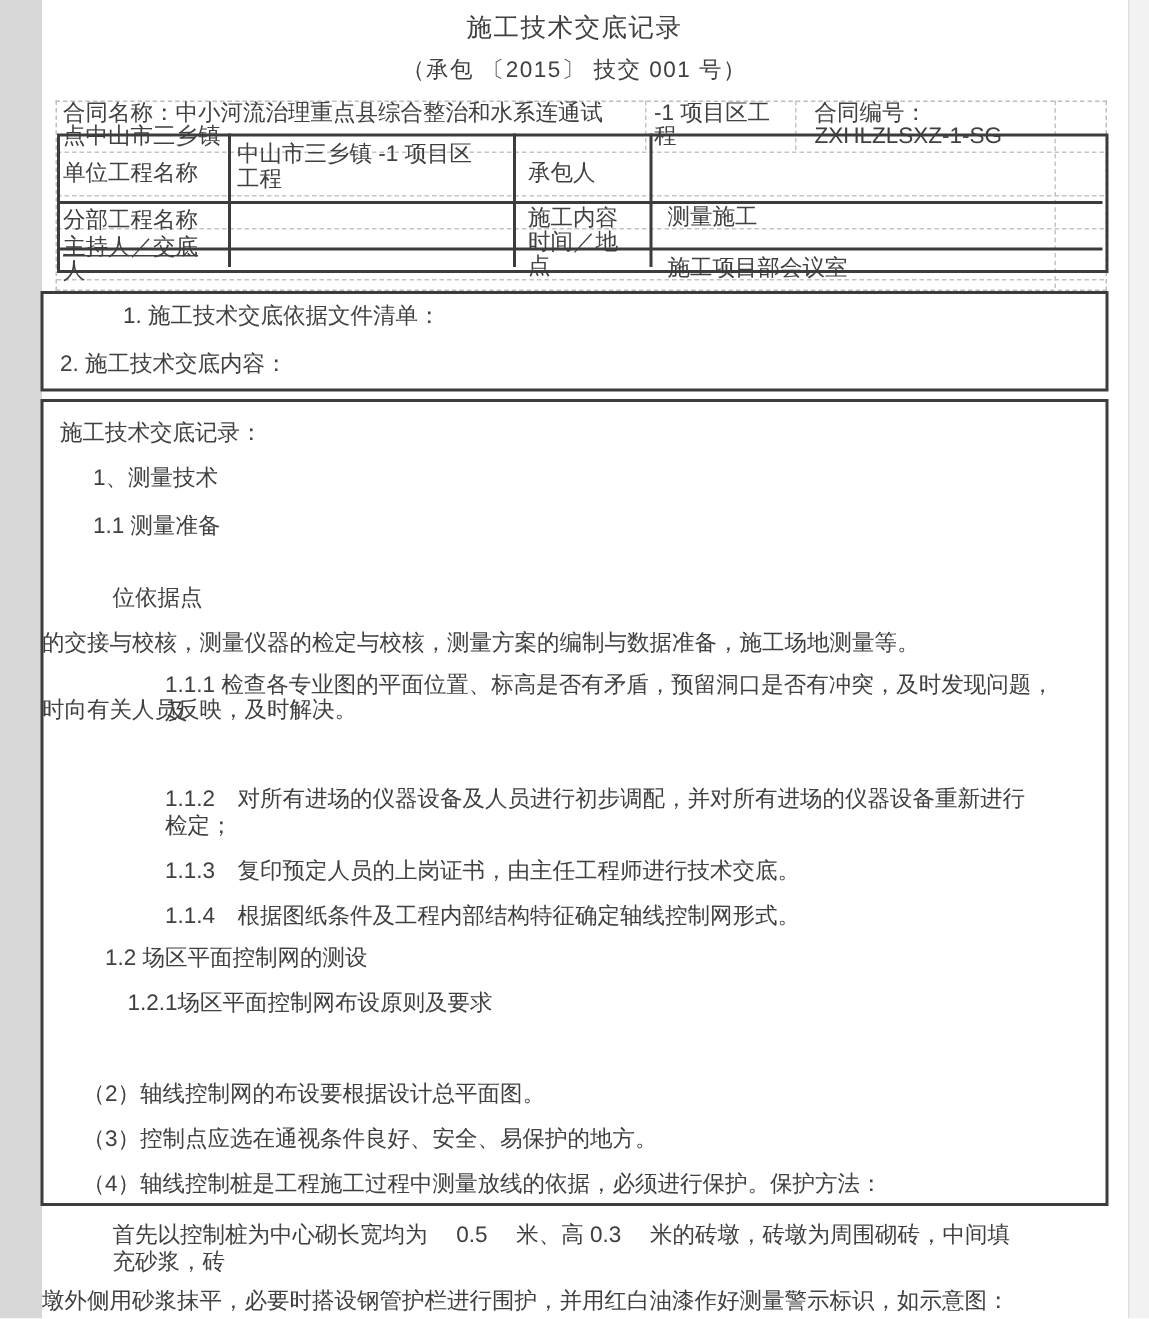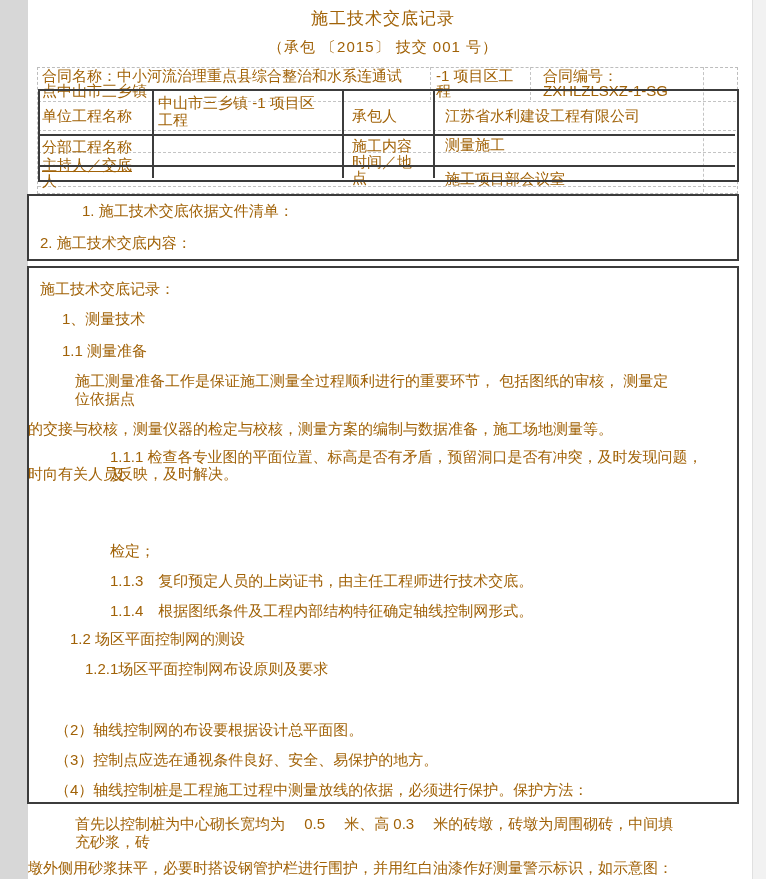--- a/index.html
+++ b/index.html
@@ -20,21 +20,21 @@
   }
   .strip-right{
     position:absolute;left:752px;top:0;width:14px;height:879px;
     background:#f2f2f2;border-left:1px solid #e0e0e0;z-index:0;
   }
   .txt{
     position:absolute;
     font-size:15px;line-height:16px;
     white-space:nowrap;
     z-index:2;
-    color:#a16207;
+    color:#404040;
   }
   .center{
     left:0;width:766px;text-align:center;white-space:nowrap;
   }
   .title{font-size:17px;letter-spacing:1px;}
   .subtitle{font-size:15px;letter-spacing:1px;}
   
   .dash{position:absolute;z-index:1;}
   .dash-rect{border:1px dashed #bdbdbd;}
   .dash-h{border-top:1px dashed #c4c4c4;height:0;}
@@ -76,47 +76,46 @@
   <div class="txt" style="left:42px;top:83px;">点中山市三乡镇</div>
   <div class="txt" style="left:436px;top:68px;">-1 项目区工</div>
   <div class="txt" style="left:436px;top:83px;">程</div>
   <div class="txt" style="left:543px;top:68px;">合同编号：</div>
   <div class="txt" style="left:543px;top:83px;text-align:right;">ZXHLZLSXZ-1-SG</div>
 
   <div class="txt" style="left:42px;top:108px;">单位工程名称</div>
   <div class="txt" style="left:158px;top:95px;">中山市三乡镇 -1 项目区</div>
   <div class="txt" style="left:158px;top:112px;">工程</div>
   <div class="txt" style="left:352px;top:108px;">承包人</div>
-  <div class="txt" style="left:445px;top:108px;">江苏省水利建设工程有限公司</div>
 
   <div class="txt" style="left:42px;top:139px;">分部工程名称</div>
   <div class="txt" style="left:352px;top:138px;">施工内容</div>
   <div class="txt" style="left:445px;top:137px;">测量施工</div>
 
   <div class="txt" style="left:42px;top:157px;text-decoration:underline;">主持人／交底</div>
   <div class="txt" style="left:42px;top:173px;">人</div>
   <div class="txt" style="left:352px;top:154px;">时间／地</div>
   <div class="txt" style="left:352px;top:170px;">点</div>
   <div class="txt" style="left:445px;top:171px;">施工项目部会议室</div>
 
   <div class="solid solid-rect" style="left:27px;top:194px;width:708px;height:63px;"></div>
   <div class="txt" style="left:40px;top:203px;margin-left:42px;">1. 施工技术交底依据文件清单：</div>
   <div class="txt" style="left:40px;top:235px;">2. 施工技术交底内容：</div>
 
   <div class="solid solid-rect" style="left:27px;top:266px;width:708px;height:534px;"></div>
 
   <div class="txt" style="left:40px;top:281px;">施工技术交底记录：</div>
   <div class="txt" style="left:62px;top:311px;">1、测量技术</div>
   <div class="txt" style="left:62px;top:343px;">1.1 测量准备</div>
-  <div class="txt" style="left:75px;top:373px;">施工测量准备工作是保证施工测量全过程顺利进行的重要环节， 包括图纸的审核， 测量定</div>
   <div class="txt" style="left:75px;top:391px;">位依据点</div>
   <div class="txt" style="left:28px;top:421px;">的交接与校核，测量仪器的检定与校核，测量方案的编制与数据准备，施工场地测量等。</div>
   <div class="txt" style="left:110px;top:449px;">1.1.1 检查各专业图的平面位置、标高是否有矛盾，预留洞口是否有冲突，及时发现问题，</div>
   <div class="txt" style="left:110px;top:467px;">及</div>
   <div class="txt" style="left:28px;top:466px;">时向有关人员反映，及时解决。</div>
+  <div class="txt" style="left:110px;top:525px;">1.1.2　对所有进场的仪器设备及人员进行初步调配，并对所有进场的仪器设备重新进行</div>
   <div class="txt" style="left:110px;top:543px;">检定；</div>
   <div class="txt" style="left:110px;top:573px;">1.1.3　复印预定人员的上岗证书，由主任工程师进行技术交底。</div>
   <div class="txt" style="left:110px;top:603px;">1.1.4　根据图纸条件及工程内部结构特征确定轴线控制网形式。</div>
   <div class="txt" style="left:70px;top:631px;">1.2 场区平面控制网的测设</div>
   <div class="txt" style="left:85px;top:661px;">1.2.1场区平面控制网布设原则及要求</div>
   <div class="txt" style="left:55px;top:722px;">（2）轴线控制网的布设要根据设计总平面图。</div>
   <div class="txt" style="left:55px;top:752px;">（3）控制点应选在通视条件良好、安全、易保护的地方。</div>
   <div class="txt" style="left:55px;top:782px;">（4）轴线控制桩是工程施工过程中测量放线的依据，必须进行保护。保护方法：</div>
 
   <div class="txt" style="left:75px;top:816px;">首先以控制桩为中心砌长宽均为　 0.5 　米、高 0.3 　米的砖墩，砖墩为周围砌砖，中间填</div>

